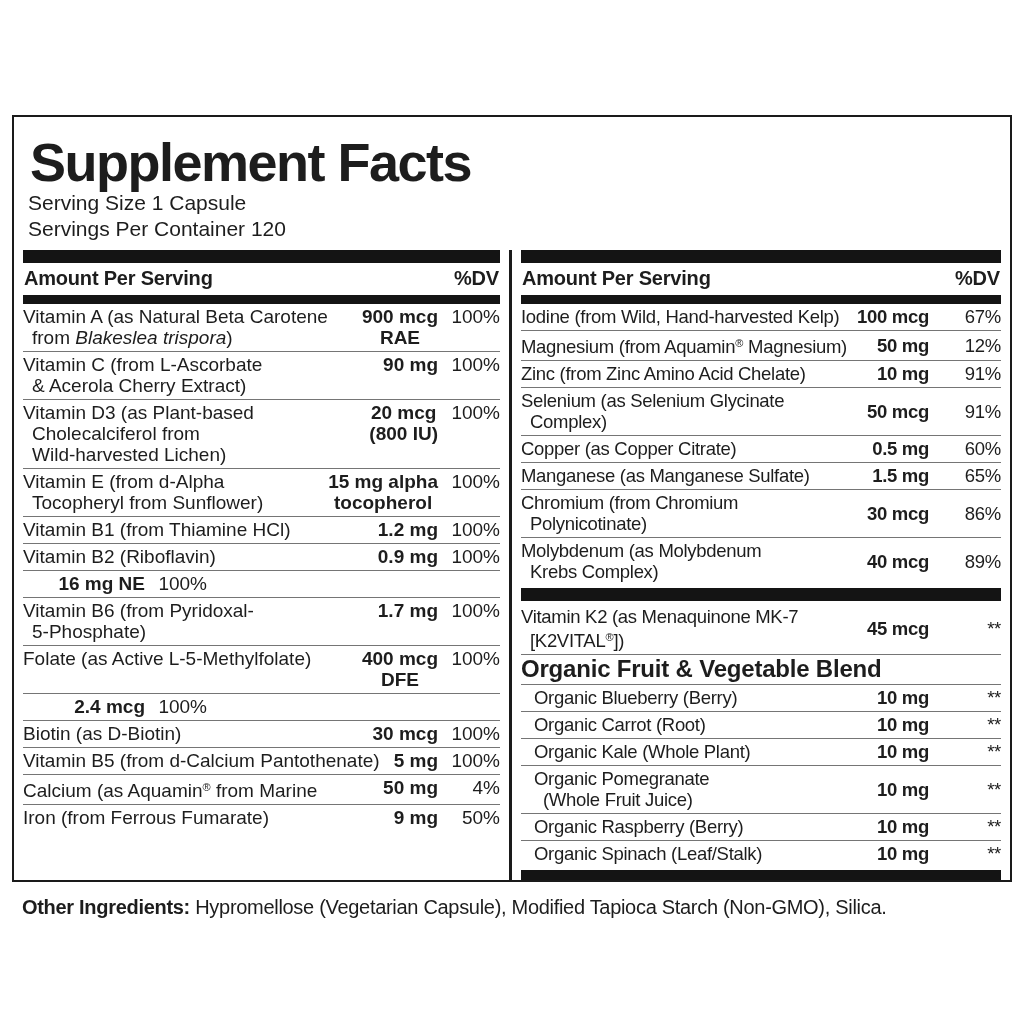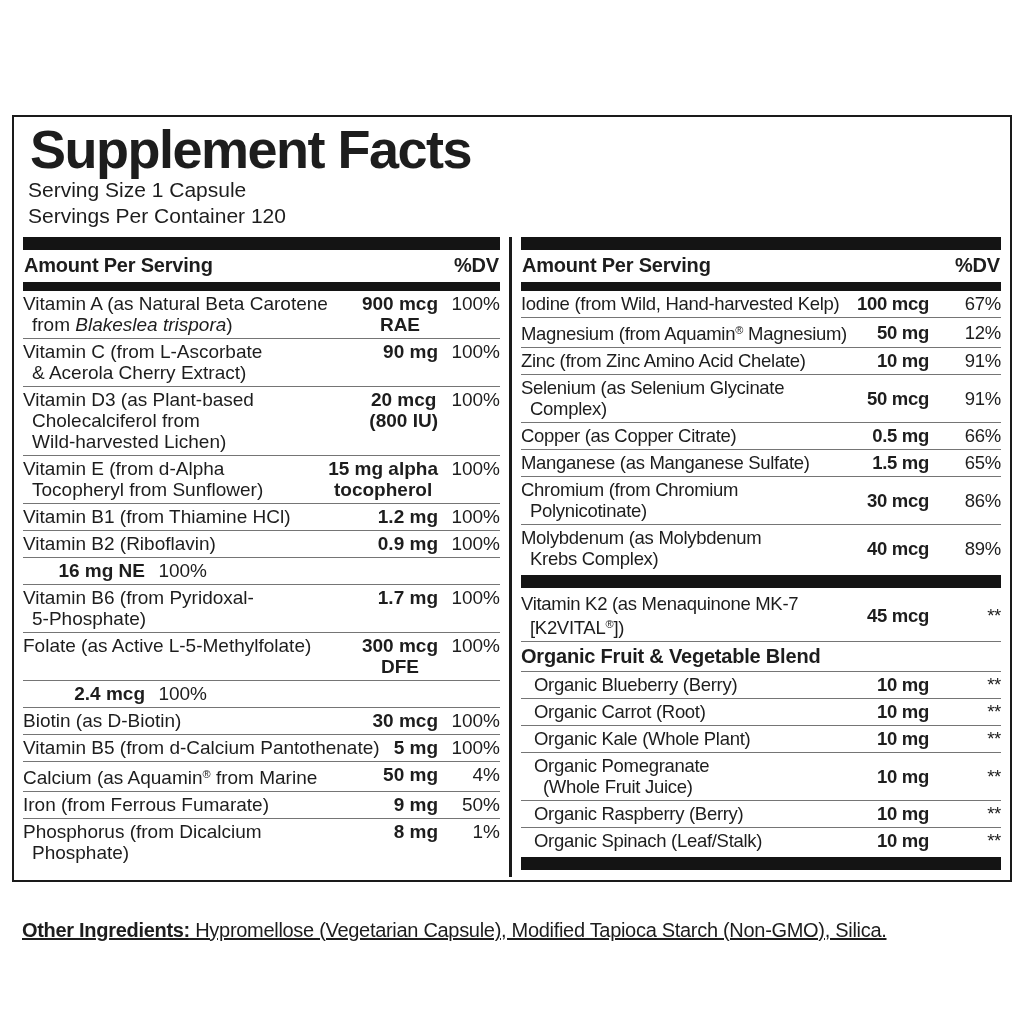--- a/index.html
+++ b/index.html
@@ -16,21 +16,21 @@
     position: absolute;
     left: 12px;
     top: 115px;
     width: 1000px;
     height: 767px;
     box-sizing: border-box;
     border: 2.5px solid #1a1a1a;
     background: #fff;
     overflow: hidden;
   }
-  .hdr { padding: 4px 14px 0 14px; }
+  .hdr { padding: 17px 14px 0 14px; }
   .title {
     font-size: 54px;
     font-weight: bold;
     letter-spacing: -1.5px;
     line-height: 56px;
     margin-left: 2px;
     white-space: nowrap;
   }
   .serv { font-size: 21px; line-height: 26px; }
   .cols {
@@ -70,38 +70,37 @@
   .row-amt { width: 122px; text-align: right; flex: 0 0 auto; }
   .col-right .row-amt { width: 84px; margin-right: 10px; }
   .amt-block { display: inline-block; }
   .amt-block > div { text-align: center; white-space: nowrap; font-weight: bold; }
   .row-dv { width: 62px; text-align: right; flex: 0 0 auto; white-space: nowrap; }
   .col-right .row-dv { width: 62px; }
   .it { font-style: italic; }
   .sup { font-size: 11px; vertical-align: 6px; letter-spacing: 0; }
   .sec-header {
     font-weight: bold;
-    font-size: 20px;
+    font-size: 24px;
     line-height: 22px;
     padding: 3px 0 4px 0;
     letter-spacing: -0.2px;
   }
   .footnote {
     font-size: 19px;
     line-height: 22px;
     padding: 4px 0 3px 0;
   }
   .other {
     position: absolute;
     left: 22px;
-    top: 919px;
+    top: 896px;
     font-size: 20px;
     letter-spacing: -0.3px;
     white-space: nowrap;
-    text-decoration: underline;
   }
   .b { font-weight: bold; }
 </style>
 </head>
 <body>
 
 <div class="box">
   <div class="hdr">
     <div class="title">Supplement Facts</div>
     <div class="serv">Serving Size 1 Capsule</div>
@@ -172,21 +171,21 @@
               <div class="nline"><span>Vitamin B6 (from Pyridoxal-</span></div>
               <div class="nline cont"><span>5-Phosphate)</span></div>
             </div>
             <div class="row-amt"><span class="amt-block"><div>1.7 mg</div></span></div>
             <div class="row-dv">100%</div>
           </div>
           <div class="row hr">
             <div class="row-name">
               <div class="nline"><span>Folate (as Active L-5-Methylfolate)</span></div>
             </div>
-            <div class="row-amt"><span class="amt-block"><div>300 mcg</div><div>DFE</div></span></div>
+            <div class="row-amt"><span class="amt-block"><div>400 mcg</div><div>DFE</div></span></div>
             <div class="row-dv">100%</div>
           </div>
           <div class="row hr">
             <div class="row-amt"><span class="amt-block"><div>2.4 mcg</div></span></div>
             <div class="row-dv">100%</div>
           </div>
           <div class="row hr">
             <div class="row-name">
               <div class="nline"><span>Biotin (as D-Biotin)</span></div>
             </div>
@@ -206,28 +205,20 @@
             </div>
             <div class="row-amt"><span class="amt-block"><div>50 mg</div></span></div>
             <div class="row-dv">4%</div>
           </div>
           <div class="row hr">
             <div class="row-name">
               <div class="nline"><span>Iron (from Ferrous Fumarate)</span></div>
             </div>
             <div class="row-amt"><span class="amt-block"><div>9 mg</div></span></div>
             <div class="row-dv">50%</div>
-          </div>
-          <div class="row hr">
-            <div class="row-name">
-              <div class="nline"><span>Phosphorus (from Dicalcium</span></div>
-              <div class="nline cont"><span>Phosphate)</span></div>
-            </div>
-            <div class="row-amt"><span class="amt-block"><div>8 mg</div></span></div>
-            <div class="row-dv">1%</div>
           </div>
         </div>
     </div>
     <div class="col col-right">
       <div class="thickbar"></div>
       <div class="col-hdr">
         <span>Amount Per Serving</span>
         <span>%DV</span>
       </div>
       <div class="medbar"></div>
@@ -259,21 +250,21 @@
               <div class="nline cont"><span>Complex)</span></div>
             </div>
             <div class="row-amt"><span class="amt-block"><div>50 mcg</div></span></div>
             <div class="row-dv">91%</div>
           </div>
           <div class="row hr">
             <div class="row-name">
               <div class="nline"><span>Copper (as Copper Citrate)</span></div>
             </div>
             <div class="row-amt"><span class="amt-block"><div>0.5 mg</div></span></div>
-            <div class="row-dv">66%</div>
+            <div class="row-dv">60%</div>
           </div>
           <div class="row hr">
             <div class="row-name">
               <div class="nline"><span>Manganese (as Manganese Sulfate)</span></div>
             </div>
             <div class="row-amt"><span class="amt-block"><div>1.5 mg</div></span></div>
             <div class="row-dv">65%</div>
           </div>
           <div class="row hr">
             <div class="row-name">

